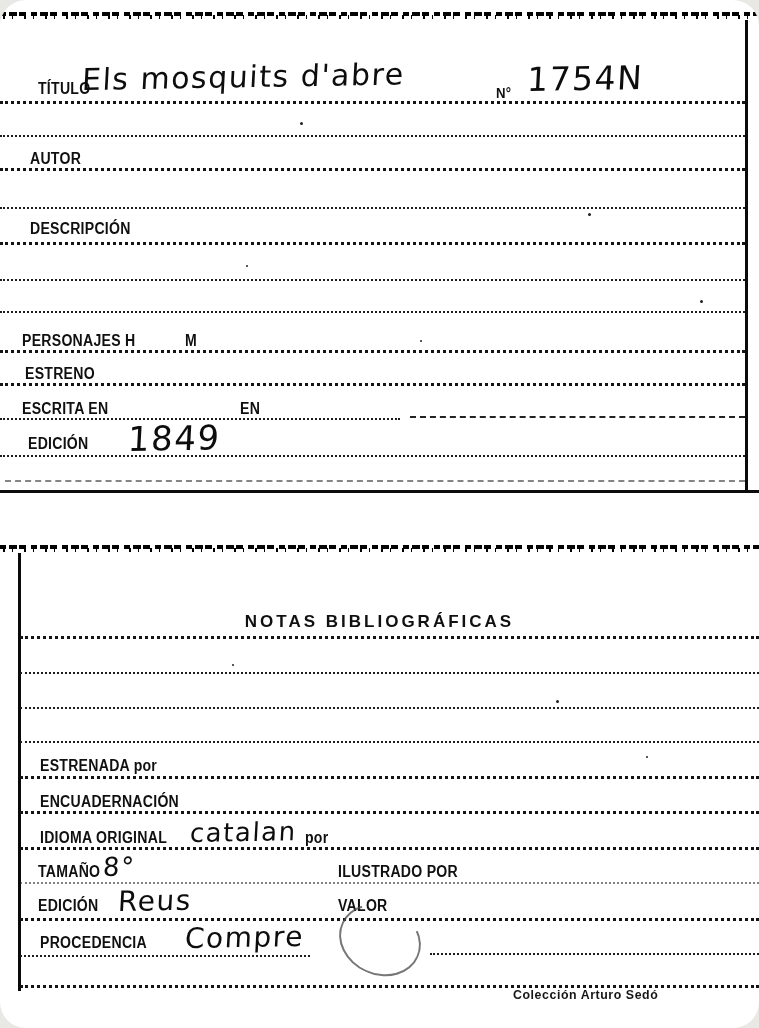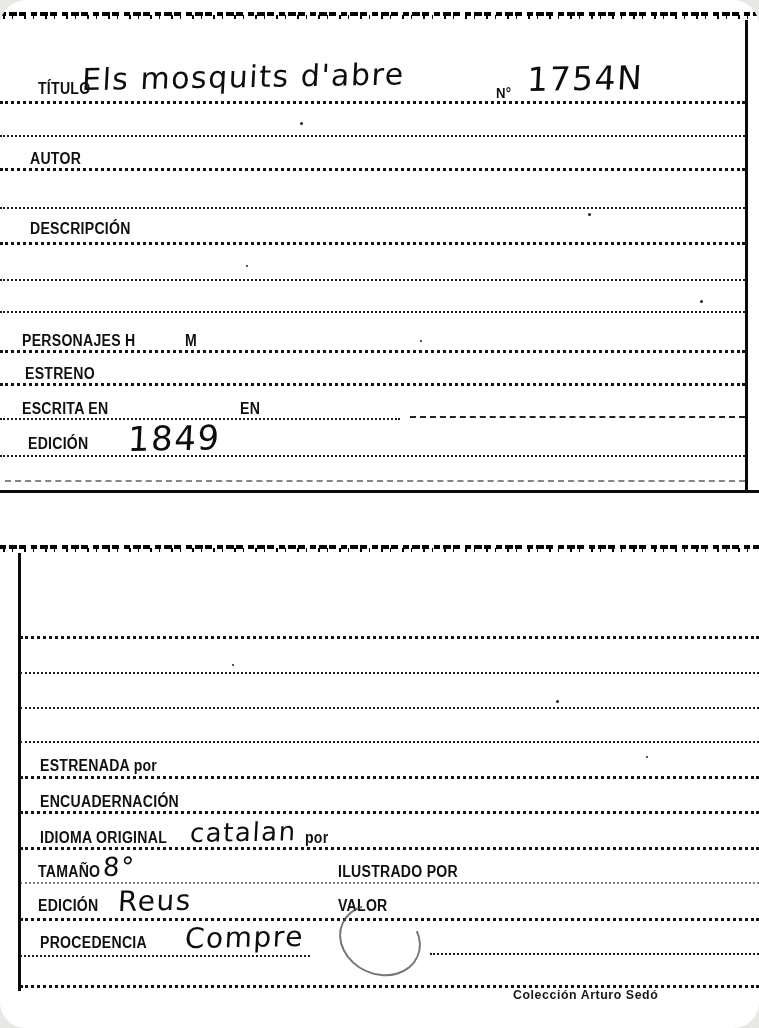--- a/index.html
+++ b/index.html
@@ -90,20 +90,21 @@
   <span class="lbl" style="left:28px;top:435px;">EDICIÓN</span>
   <span class="hand" style="left:128px;top:419px;font-size:34px;">1849</span>
   <div class="dl" style="left:0;top:455px;width:745px;"></div>
 
   <div class="dl dash faint" style="left:5px;top:480px;width:740px;"></div>
   <div class="solid" style="left:0;top:490px;width:759px;height:3px;"></div>
 
   <div class="torn" style="top:545px;"></div>
   <div class="vline" style="left:18px;top:553px;height:438px;"></div>
 
+  <div class="hdr" style="top:612px;">NOTAS BIBLIOGRÁFICAS</div>
   <div class="dl heavy" style="left:20px;top:636px;width:739px;"></div>
 
   <div class="dl" style="left:20px;top:672px;width:739px;"></div>
   <div class="dl" style="left:20px;top:707px;width:739px;"></div>
   <div class="dl" style="left:20px;top:741px;width:739px;"></div>
 
   <span class="lbl" style="left:40px;top:757px;">ESTRENADA por</span>
   <div class="dl heavy" style="left:20px;top:776px;width:739px;"></div>
 
   <span class="lbl" style="left:40px;top:793px;">ENCUADERNACIÓN</span>

